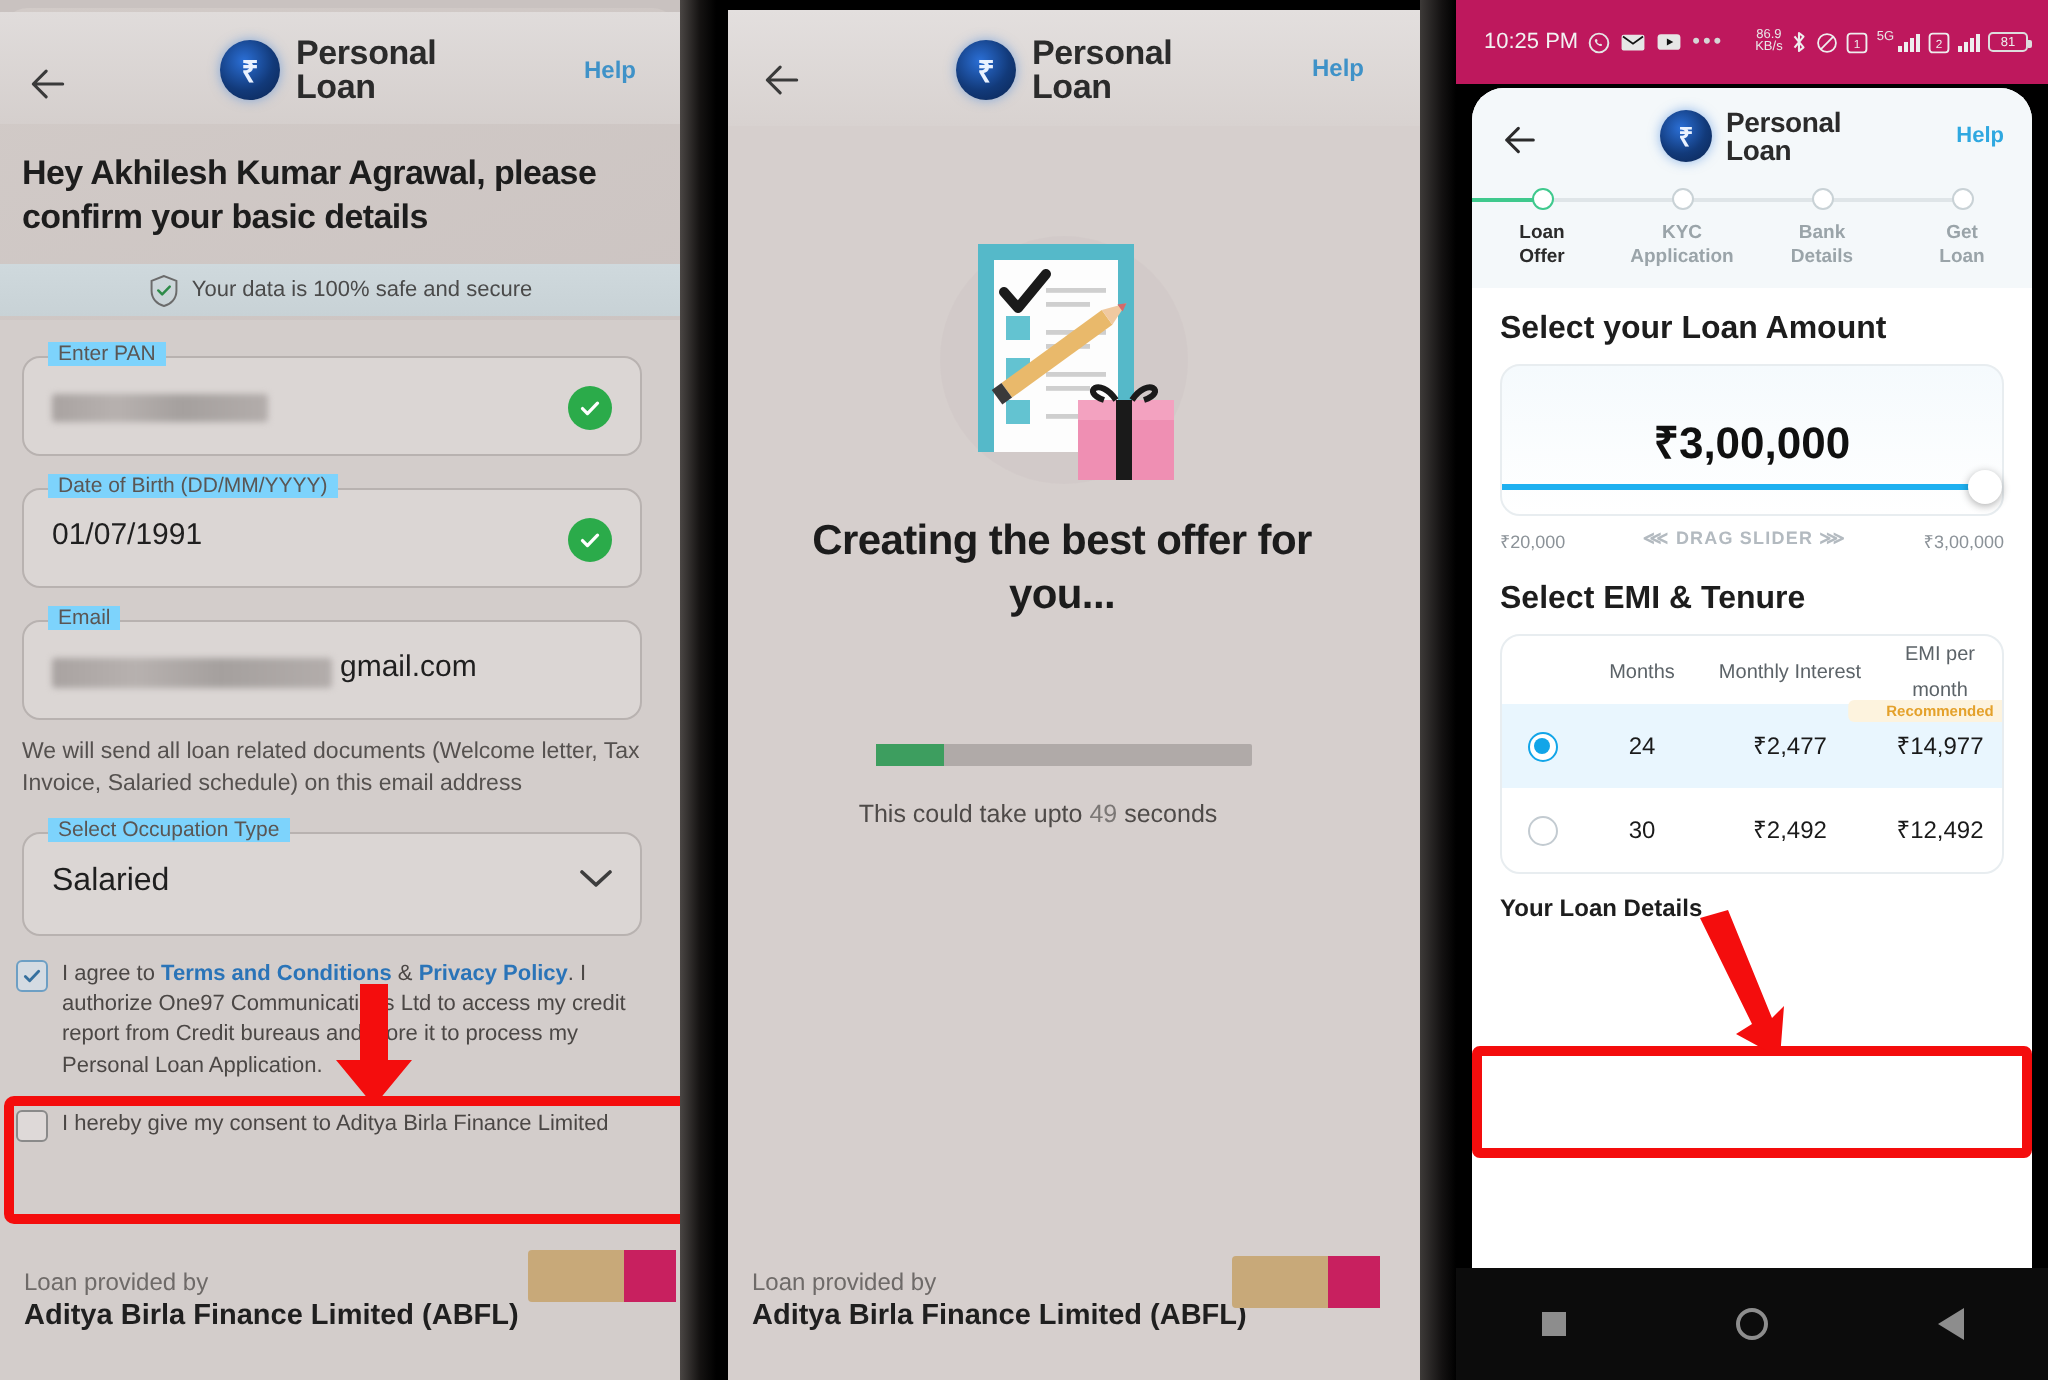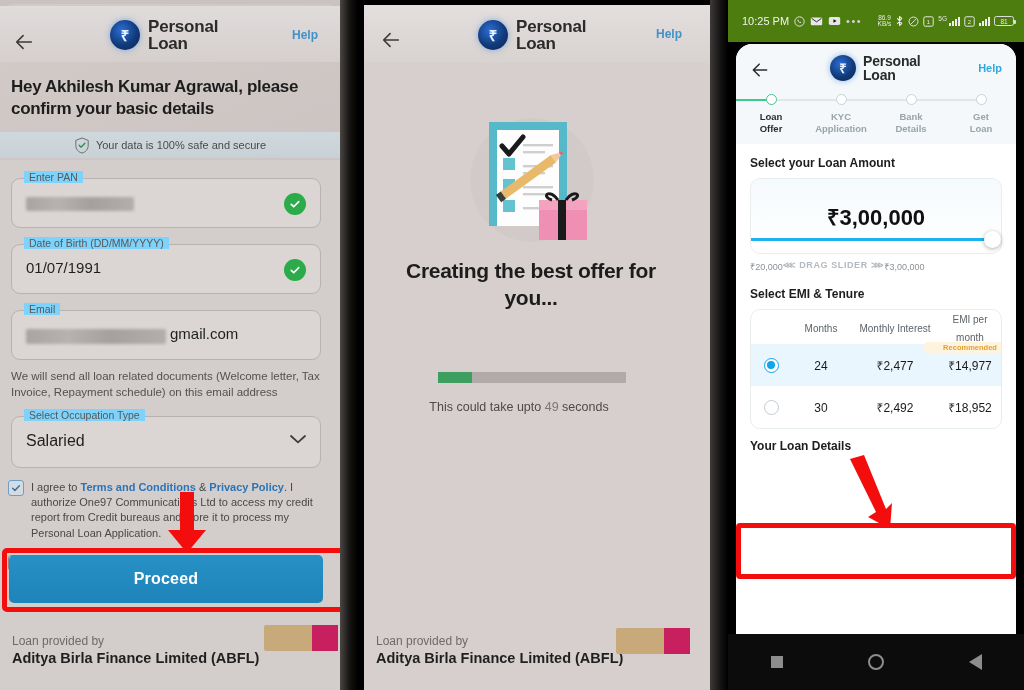--- a/index.html
+++ b/index.html
@@ -92,21 +92,21 @@
   .p2-h1 { position:absolute; left:25px; top:258px; width:296px; text-align:center;
     font-size:21px; font-weight:bold; color:#1c1c1c; line-height:1.28; letter-spacing:-.3px;}
   .p2-bar { position:absolute; left:80px; top:372px; width:188px; height:11px; background:#b0aaa8; border-radius:1px;}
   .p2-bar-fill { position:absolute; left:0; top:0; width:18.5%; height:11px; background:#3d9e5f; }
   .p2-sub { position:absolute; left:13px; top:400px; width:296px; text-align:center;
     font-size:12.5px; color:#4e4a48; }
   .p2-foot { position:absolute; left:18px; top:634px; width:260px; }
 
   
   .panel3 { position:absolute; left:728px; top:0; width:296px; height:690px; background:#000; overflow:hidden;}
-  .p3-status { position:absolute; left:0; top:0; width:296px; height:42px; background:#4d7c0f;
+  .p3-status { position:absolute; left:0; top:0; width:296px; height:42px; background:#be185d;
     display:flex; align-items:center; color:#f2f2f2; font-size:11px;}
   .st-left { position:absolute; left:14px; display:flex; align-items:center; gap:5px; }
   .st-right { position:absolute; right:10px; display:flex; align-items:center; gap:4px; }
   .tiny { font-size:6.5px; line-height:1; text-align:center; color:#e8e8e8;}
   .sigbars { display:flex; align-items:flex-end; gap:1px; height:10px;}
   .sigbars i { width:2px; background:#eee; display:block;}
   .batt { width:20px;height:10px;border:1px solid #ddd;border-radius:2.5px;position:relative;
     display:flex;align-items:center;justify-content:center;}
   .batt:after{content:"";position:absolute;right:-3px;top:3px;width:2px;height:4px;background:#ddd;border-radius:0 1px 1px 0;}
 
@@ -121,31 +121,31 @@
   .steps { position:absolute; left:0; top:0; width:280px; display:flex; }
   .step { flex:1; display:flex; flex-direction:column; align-items:center; position:relative;}
   .step .dot { width:11px;height:11px;border-radius:50%; background:#fff; border:1.6px solid #c9d2d6; z-index:2;}
   .step.done .dot { border-color:#3fc98d; }
   .step .line { position:absolute; top:5px; height:1.6px; background:#dfe5e8; width:100%; left:-50%; z-index:1;}
   .step.done .line { background:#3fc98d; }
   .step .lbl { margin-top:6px; font-size:9.5px; color:#9aa4a9; text-align:center; line-height:1.25; font-weight:600;}
   .step.done .lbl { color:#2b2b2b; }
 
   .p3-content { position:relative; background:#fff; height:490px; }
-  .sec-title { font-size:12px; font-weight:bold; color:#1d1d1d; }
+  .sec-title { font-size:16px; font-weight:bold; color:#1d1d1d; }
 
   .amt-card { margin:0 14px; border:1px solid #e8edf0; border-radius:10px;
     background:linear-gradient(180deg,#f5fafd,#ffffff); height:76px; position:relative; }
   .amt-val { position:absolute; width:100%; top:22px; text-align:center; font-size:22px;
     font-weight:bold; color:#101010; }
   .slider-track { position:absolute; left:0; bottom:12px; width:100%; height:3px; background:#e4e9ec; }
   .slider-fill { position:absolute; left:0; top:0; height:3px; width:97%; background:#1eb0f0; }
   .slider-knob { position:absolute; right:-7px; top:-7px; width:17px;height:17px;border-radius:50%;
     background:#fff; box-shadow:0 1px 4px rgba(0,0,0,.32); }
-  .amt-legend { display:flex; justify-content:flex-start; margin:6px 14px 0; font-size:9px; color:#8b9298;}
+  .amt-legend { display:flex; justify-content:space-between; margin:6px 14px 0; font-size:9px; color:#8b9298;}
   .drag-hint { letter-spacing:.6px; font-weight:600; color:#b3bac0; }
 
   .emi-card { margin:8px 14px 0; border:1px solid #e8edf0; border-radius:10px; overflow:hidden;}
   .emi-row { display:flex; align-items:center; height:42px; }
   .emi-head { height:34px; }
   .emi-row.sel { background:#e9f6fe; }
   .c-radio { width:40px; display:flex; justify-content:center; }
   .c-mo { width:60px; text-align:center; }
   .c-int { width:88px; text-align:center; }
   .c-emi { flex:1; text-align:center; position:relative;}
@@ -228,21 +228,21 @@
             </svg>
         </div>
       </div>
 
       <div class="fld" style="top:150px;">
         <div class="fld-lbl">Email</div>
         <div class="redact" style="left:14px; top:18px; width:140px; height:15px;"></div>
         <div class="fld-val" style="left:158px;">gmail.com</div>
       </div>
 
-      <div class="p1-note" style="top:208px;">We will send all loan related documents (Welcome letter, Tax Invoice, Repayment schedule) on this email address</div>
+      <div class="p1-note" style="top:208px;">We will send all loan related documents (Welcome letter, Tax Invoice, Salaried schedule) on this email address</div>
 
       <div class="fld" style="top:256px; height:52px;">
         <div class="fld-lbl">Select Occupation Type</div>
         <div class="fld-val" style="top:15px; font-size:16px;">Salaried</div>
         <svg class="chev-dn" viewBox="0 0 16 9">
           <path d="M1 1l7 6.4L15 1" fill="none" stroke="#3d3d3d" stroke-width="1.8" stroke-linecap="round" stroke-linejoin="round"></path>
         </svg>
       </div>
 
       <div class="cbrow" style="top:320px;">
@@ -253,21 +253,20 @@
         </div>
         <div class="cbtxt"><span>I agree to </span><span class="lnk">Terms and Conditions</span><span> &amp; </span><span class="lnk">Privacy Policy</span><span>. I authorize One97 Communications Ltd to access my credit report from Credit bureaus and store it to process my Personal Loan Application.</span></div>
       </div>
 
       <div class="cbrow" style="top:395px;">
         <div class="cbox" style="border-color:#8a8a8a; background:rgba(255,255,255,.25);"></div>
         <div class="cbtxt">I hereby give my consent to Aditya Birla Finance Limited</div>
       </div>
     </div>
 
-    <div class="p1-proceed">Proceed</div>
     <div class="redbox1"></div>
 
     <div class="p1-foot">
       <div class="foot-sm">Loan provided by</div>
       <div class="foot-bg">Aditya Birla Finance Limited (ABFL)</div>
     </div>
     <div class="abfl-logo">
         <div class="mark"></div>
       </div>
 
@@ -491,21 +490,21 @@
               <div class="reco">Recommended</div>
               <span class="v">₹14,977</span>
             </div>
           </div>
           <div class="emi-row">
             <div class="c-radio">
                 <div class="radio"></div>
               </div>
             <div class="c-mo"><span class="v">30</span></div>
             <div class="c-int"><span class="v">₹2,492</span></div>
-            <div class="c-emi"><span class="v">₹18,952</span></div>
+            <div class="c-emi"><span class="v">₹12,492</span></div>
           </div>
         </div>
 
         <div class="loan-det">Your Loan Details</div>
       </div>
 
     </div>
 
     <div class="redbox3"></div>
 

